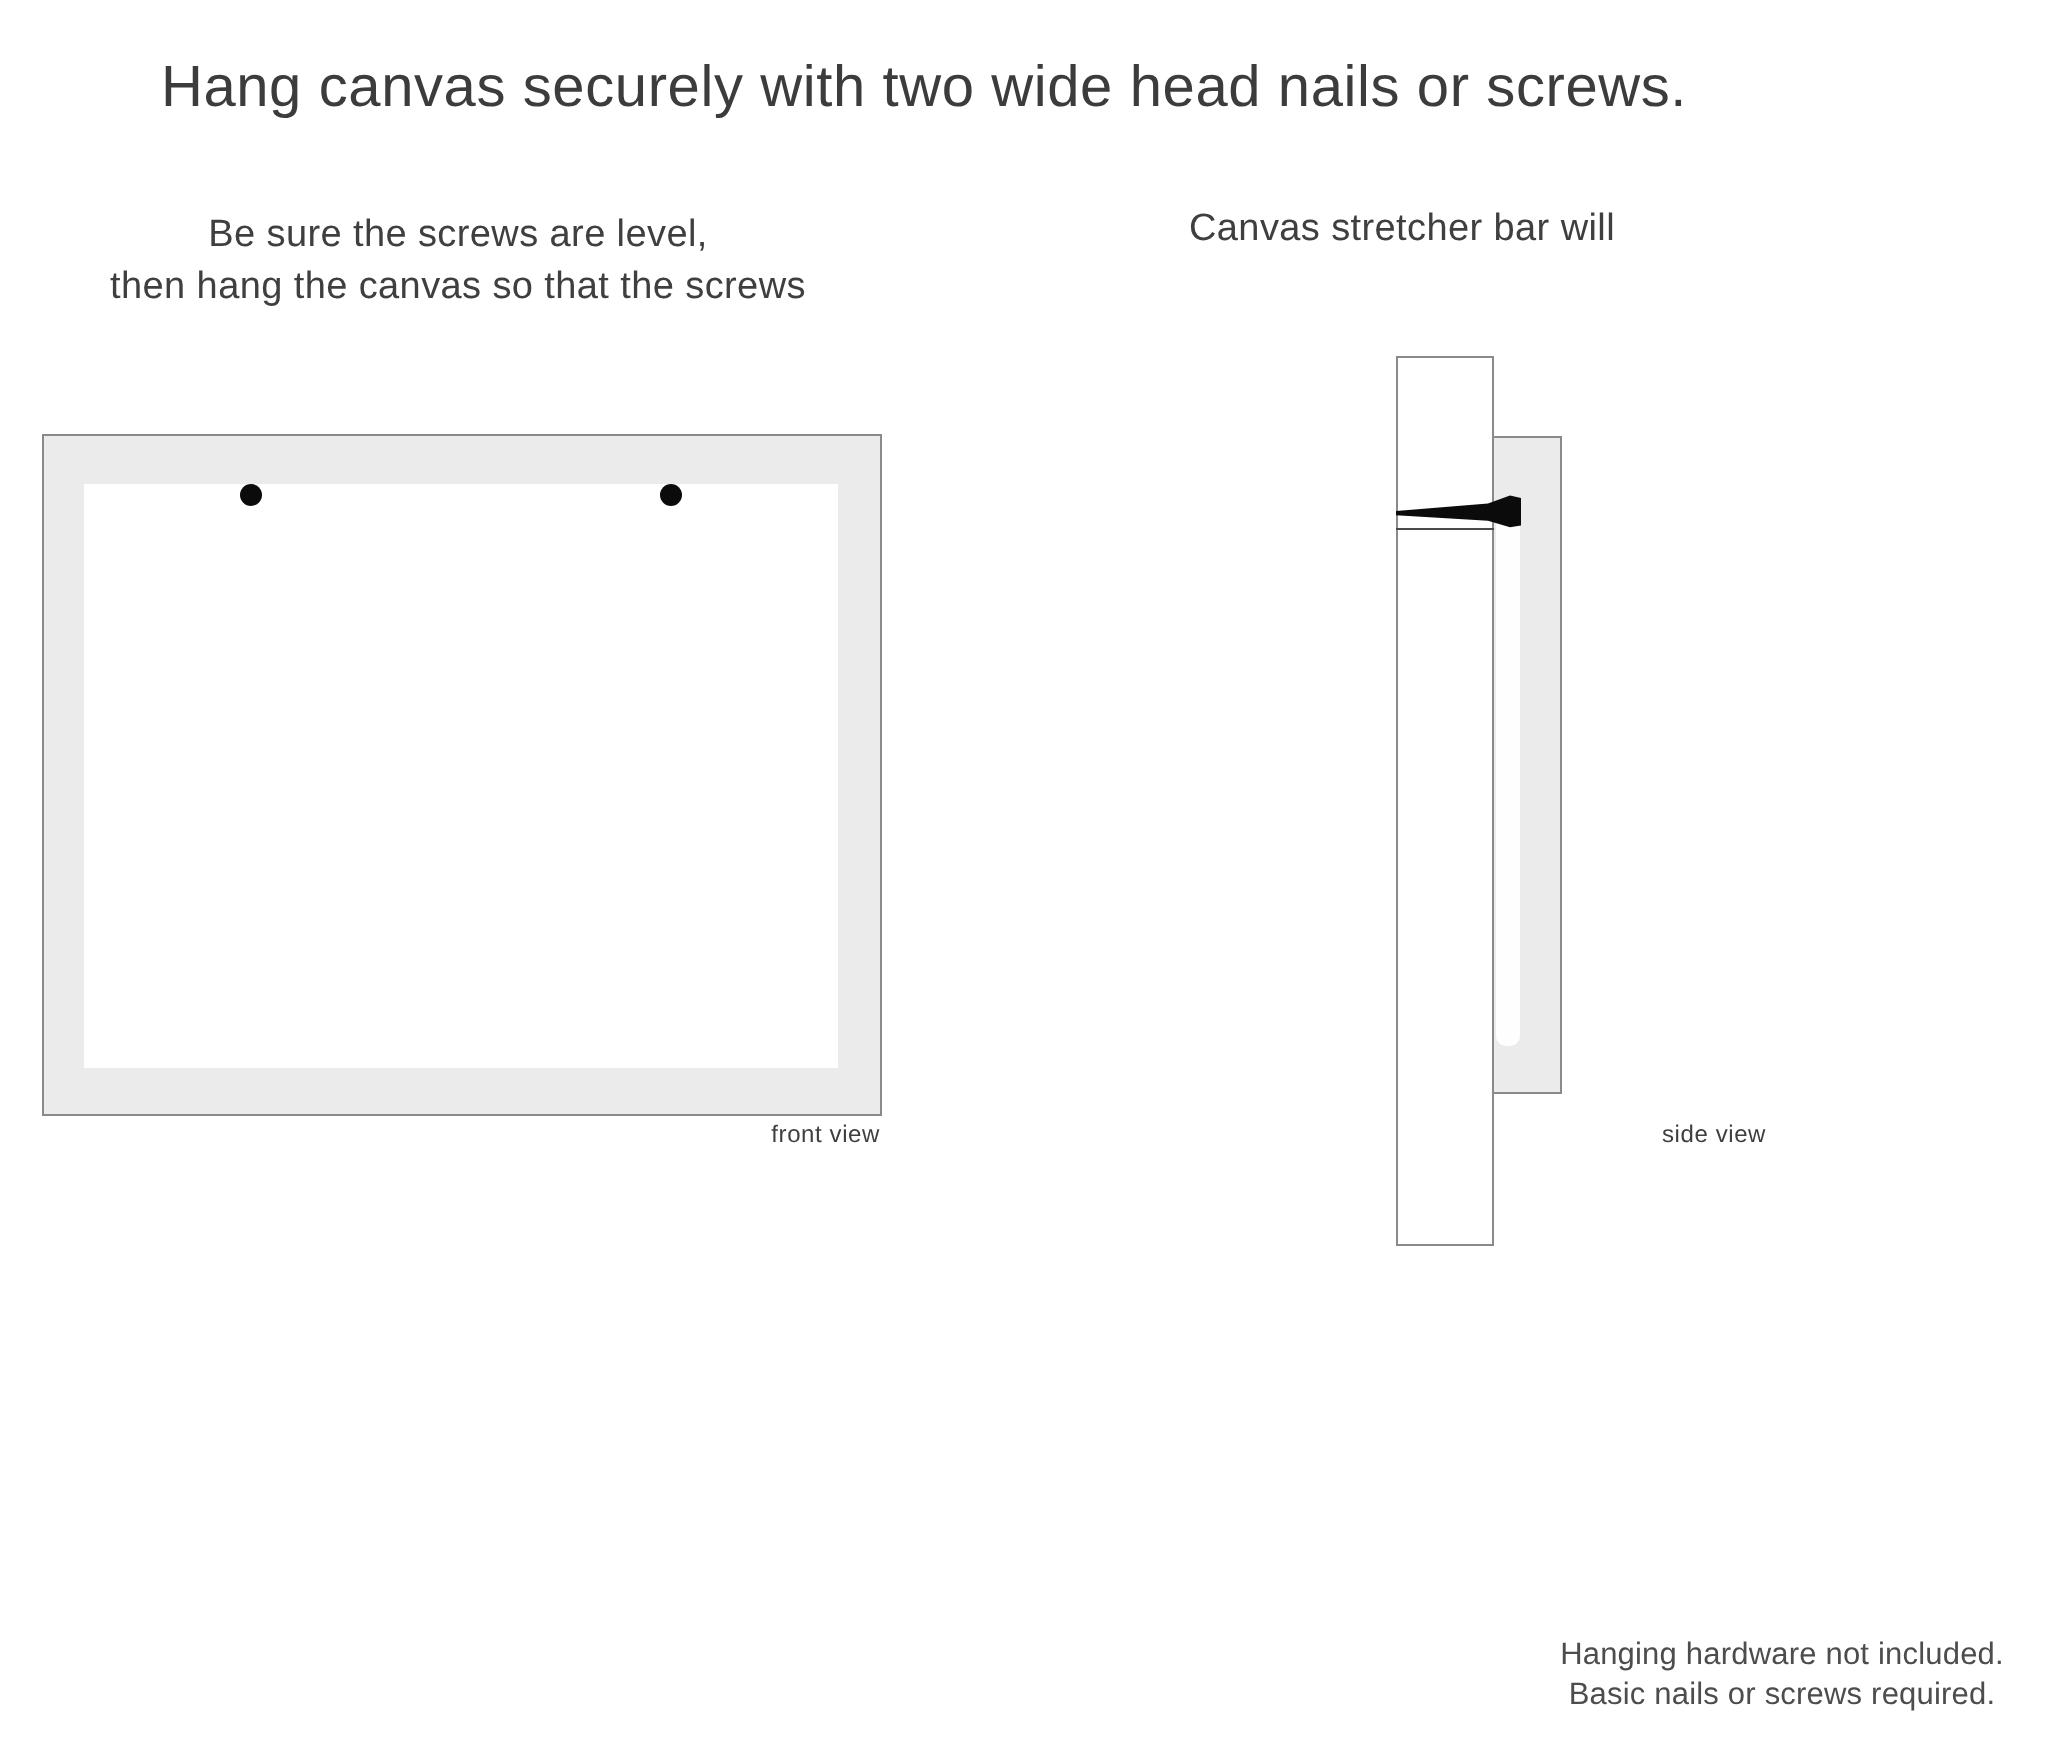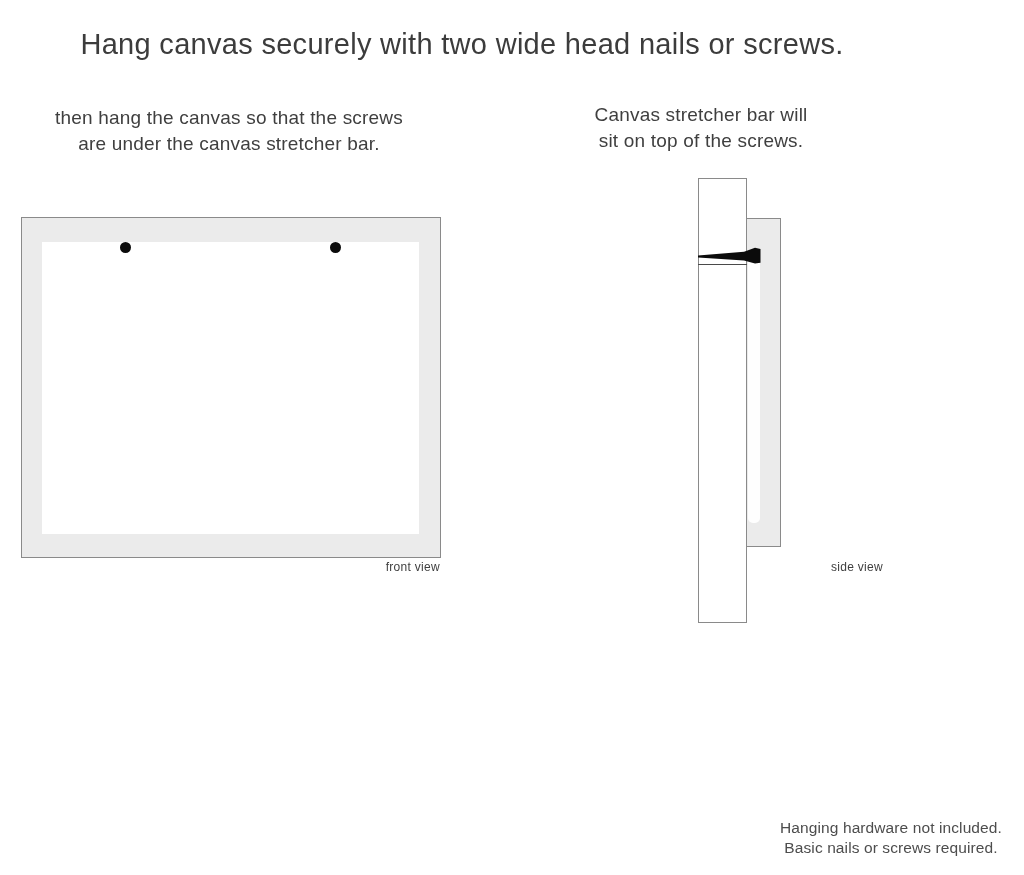--- a/index.html
+++ b/index.html
@@ -71,27 +71,26 @@
     text-align:center;font-size:15.5px;line-height:20px;
     color:#4d4d4d;font-weight:300;letter-spacing:.1px;
   }
 </style>
 </head>
 <body>
 
 <div class="abs title">Hang canvas securely with two wide head nails or screws.</div>
 
 <div class="abs instr instr-front">
+  <div>Be sure the screws are level,</div>
   <div>then hang the canvas so that the screws</div>
-  <div>are under the canvas stretcher bar.</div>
 </div>
 
 <div class="abs instr instr-side">
   <div>Canvas stretcher bar will</div>
-  <div>sit on top of the screws.</div>
 </div>
 
 <div class="abs front-outer">
   <div class="abs front-inner"></div>
   <div class="abs nail-dot dot-left"></div>
   <div class="abs nail-dot dot-right"></div>
 </div>
 <div class="abs view-label front-label">front view</div>
 
 <div class="abs side-canvas"></div>

